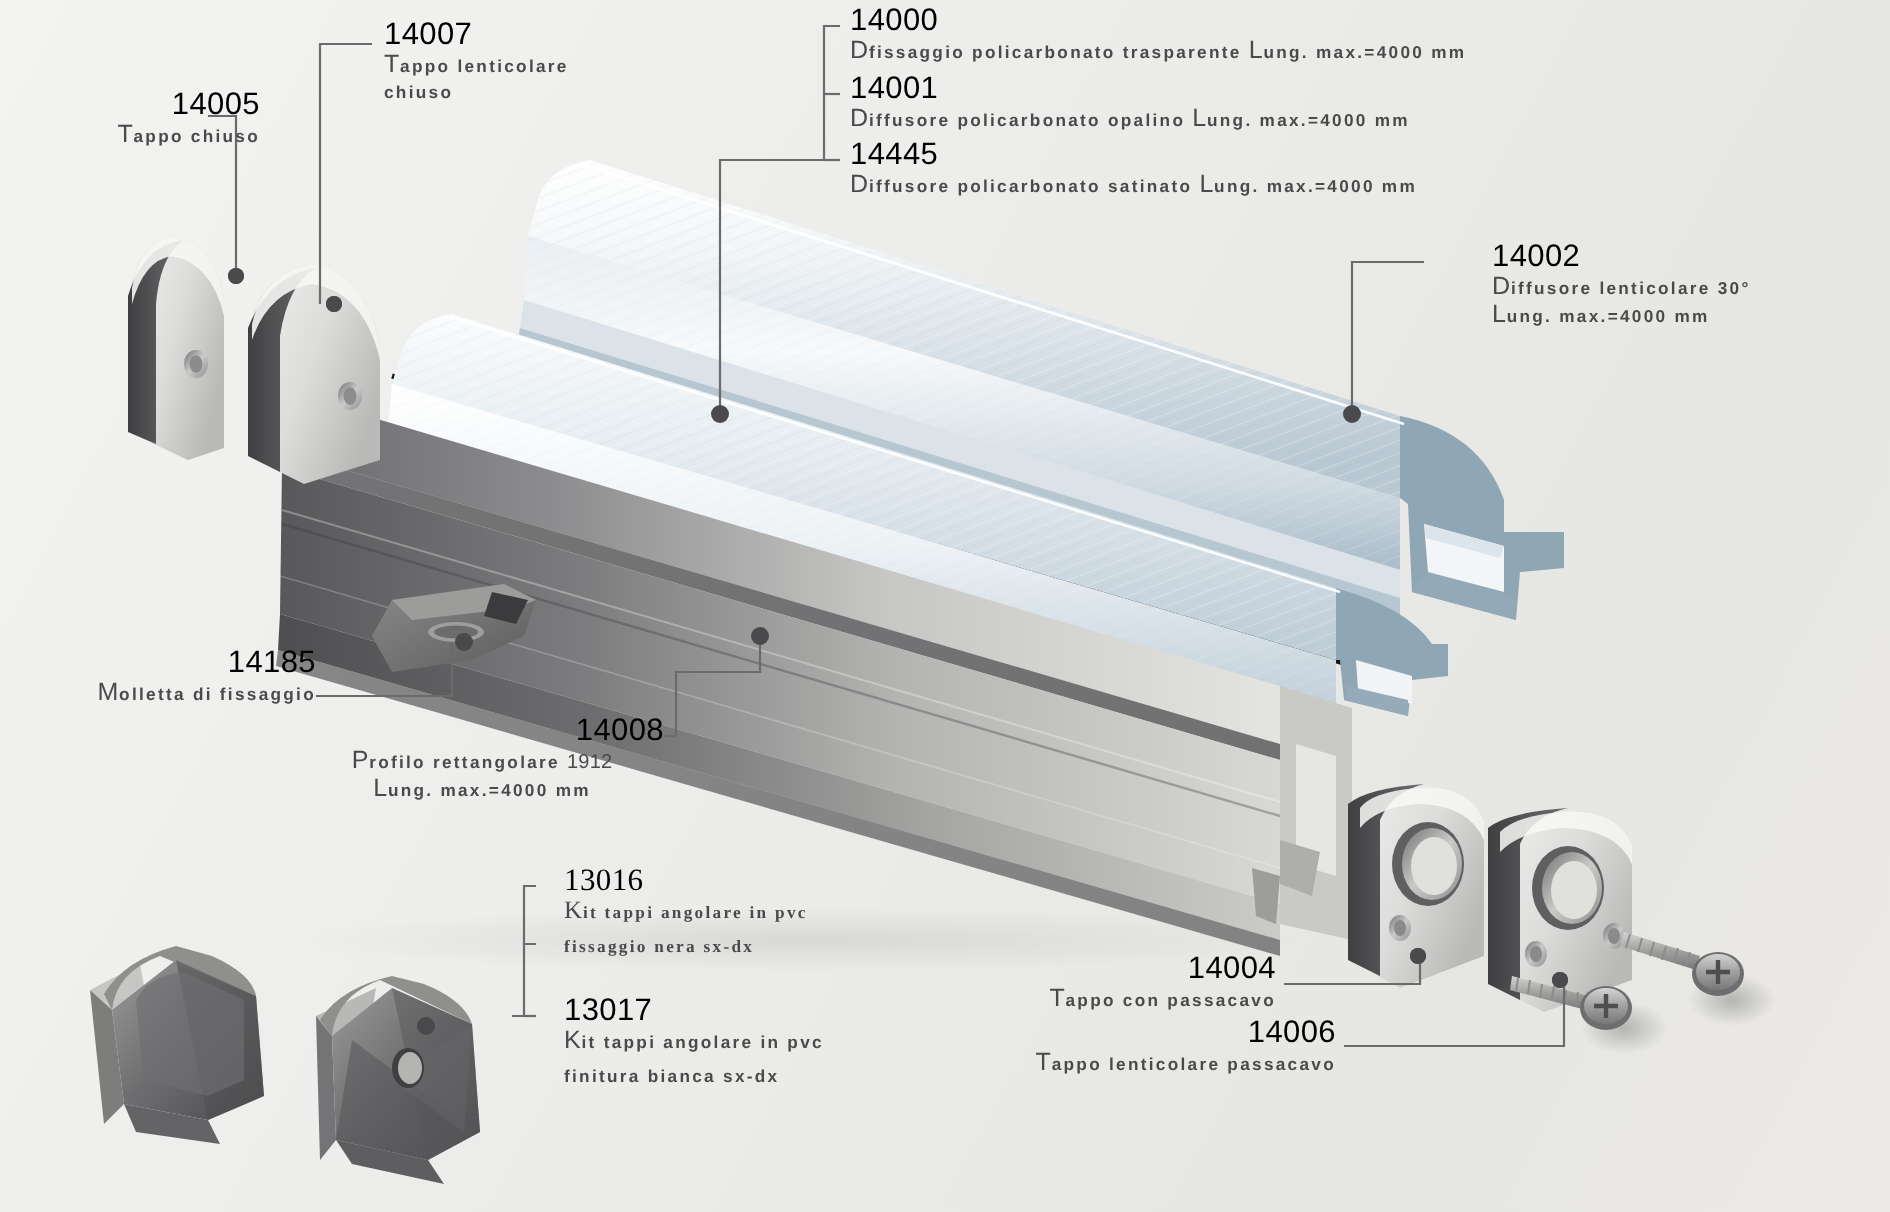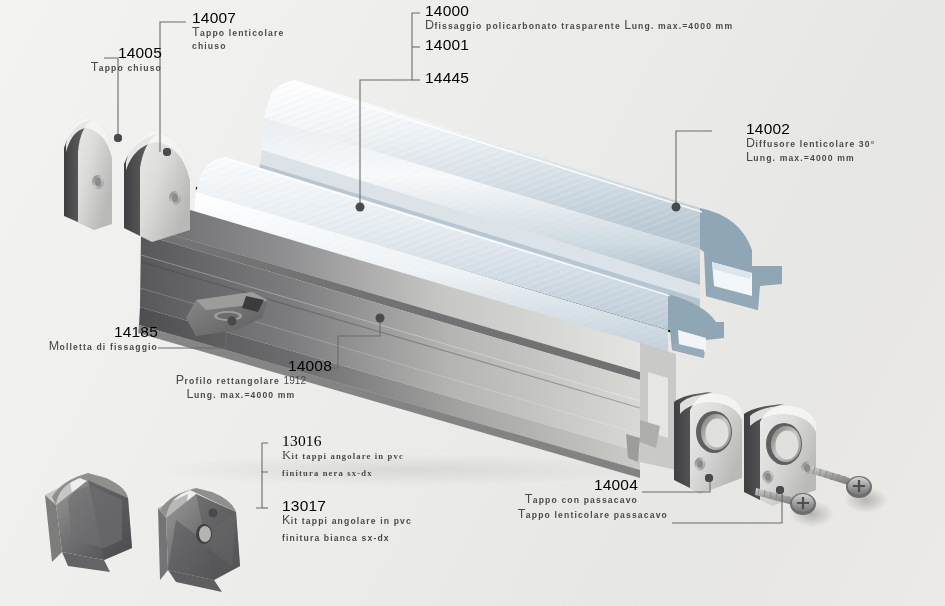--- a/index.html
+++ b/index.html
@@ -340,42 +340,44 @@
       <circle cx="360" cy="207" r="4.5"></circle>
       <circle cx="676" cy="207" r="4.5"></circle>
       <circle cx="232" cy="321" r="4.2"></circle>
       <circle cx="380" cy="318" r="4.5"></circle>
       <circle cx="709" cy="478" r="4"></circle>
       <circle cx="780" cy="490" r="4"></circle>
       <circle cx="213" cy="513" r="4.2"></circle>
     </g>
   </svg>
 
-  <div class="callout right" style="left:0px;top:44px;width:130px;padding-left:32px;">
+  <div class="callout right" style="left:0px;top:44px;width:130px;">
     <div class="code">14005</div>
     <div class="desc"><span class="cap">T</span><span>appo chiuso</span></div>
   </div>
 
   <div class="callout" style="left:192px;top:9px;">
     <div class="code">14007</div>
     <div class="desc"><span class="cap">T</span><span>appo lenticolare</span></div>
     <div class="desc">chiuso</div>
   </div>
 
   <div class="callout" style="left:425px;top:2px;">
     <div class="code">14000</div>
     <div class="desc"><span class="cap">D</span><span>fissaggio policarbonato trasparente </span><span class="cap">L</span><span>ung. max.=4000 mm</span></div>
   </div>
 
   <div class="callout" style="left:425px;top:36px;">
     <div class="code">14001</div>
+    <div class="desc"><span class="cap">D</span><span>iffusore policarbonato opalino </span><span class="cap">L</span><span>ung. max.=4000 mm</span></div>
   </div>
 
   <div class="callout" style="left:425px;top:69px;">
     <div class="code">14445</div>
+    <div class="desc"><span class="cap">D</span><span>iffusore policarbonato satinato </span><span class="cap">L</span><span>ung. max.=4000 mm</span></div>
   </div>
 
   <div class="callout" style="left:746px;top:120px;">
     <div class="code">14002</div>
     <div class="desc"><span class="cap">D</span><span>iffusore lenticolare 30°</span></div>
     <div class="desc"><span class="cap">L</span><span>ung. max.=4000 mm</span></div>
   </div>
 
   <div class="callout right" style="left:0px;top:323px;width:158px;">
     <div class="code">14185</div>
@@ -384,31 +386,32 @@
 
   <div class="callout center" style="left:150px;top:357px;width:182px;">
     <div class="code right">14008</div>
     <div class="desc"><span class="cap">P</span><span>rofilo rettangolare </span><span class="num">1912</span></div>
     <div class="desc"><span class="cap">L</span><span>ung. max.=4000 mm</span></div>
   </div>
 
   <div class="callout" style="left:282px;top:432px;font-family:Liberation Serif, serif;">
     <div class="code">13016</div>
     <div class="desc"><span class="cap">K</span><span>it tappi angolare in pvc</span></div>
-    <div class="desc" style="margin-top:4px;">finitura nera sx-dx</div>
+    <div class="desc" style="margin-top:4px;">fissaggio nera sx-dx</div>
   </div>
 
   <div class="callout" style="left:282px;top:497px;">
     <div class="code">13017</div>
     <div class="desc"><span class="cap">K</span><span>it tappi angolare in pvc</span></div>
     <div class="desc" style="margin-top:4px;">finitura bianca sx-dx</div>
   </div>
 
   <div class="callout right" style="left:490px;top:476px;width:148px;">
     <div class="code">14004</div>
     <div class="desc"><span class="cap">T</span><span>appo con passacavo</span></div>
   </div>
 
   <div class="callout right" style="left:510px;top:508px;width:158px;">
+    <div class="code">14006</div>
     <div class="desc"><span class="cap">T</span><span>appo lenticolare passacavo</span></div>
   </div>
 
 </div>
 
 </body></html>

